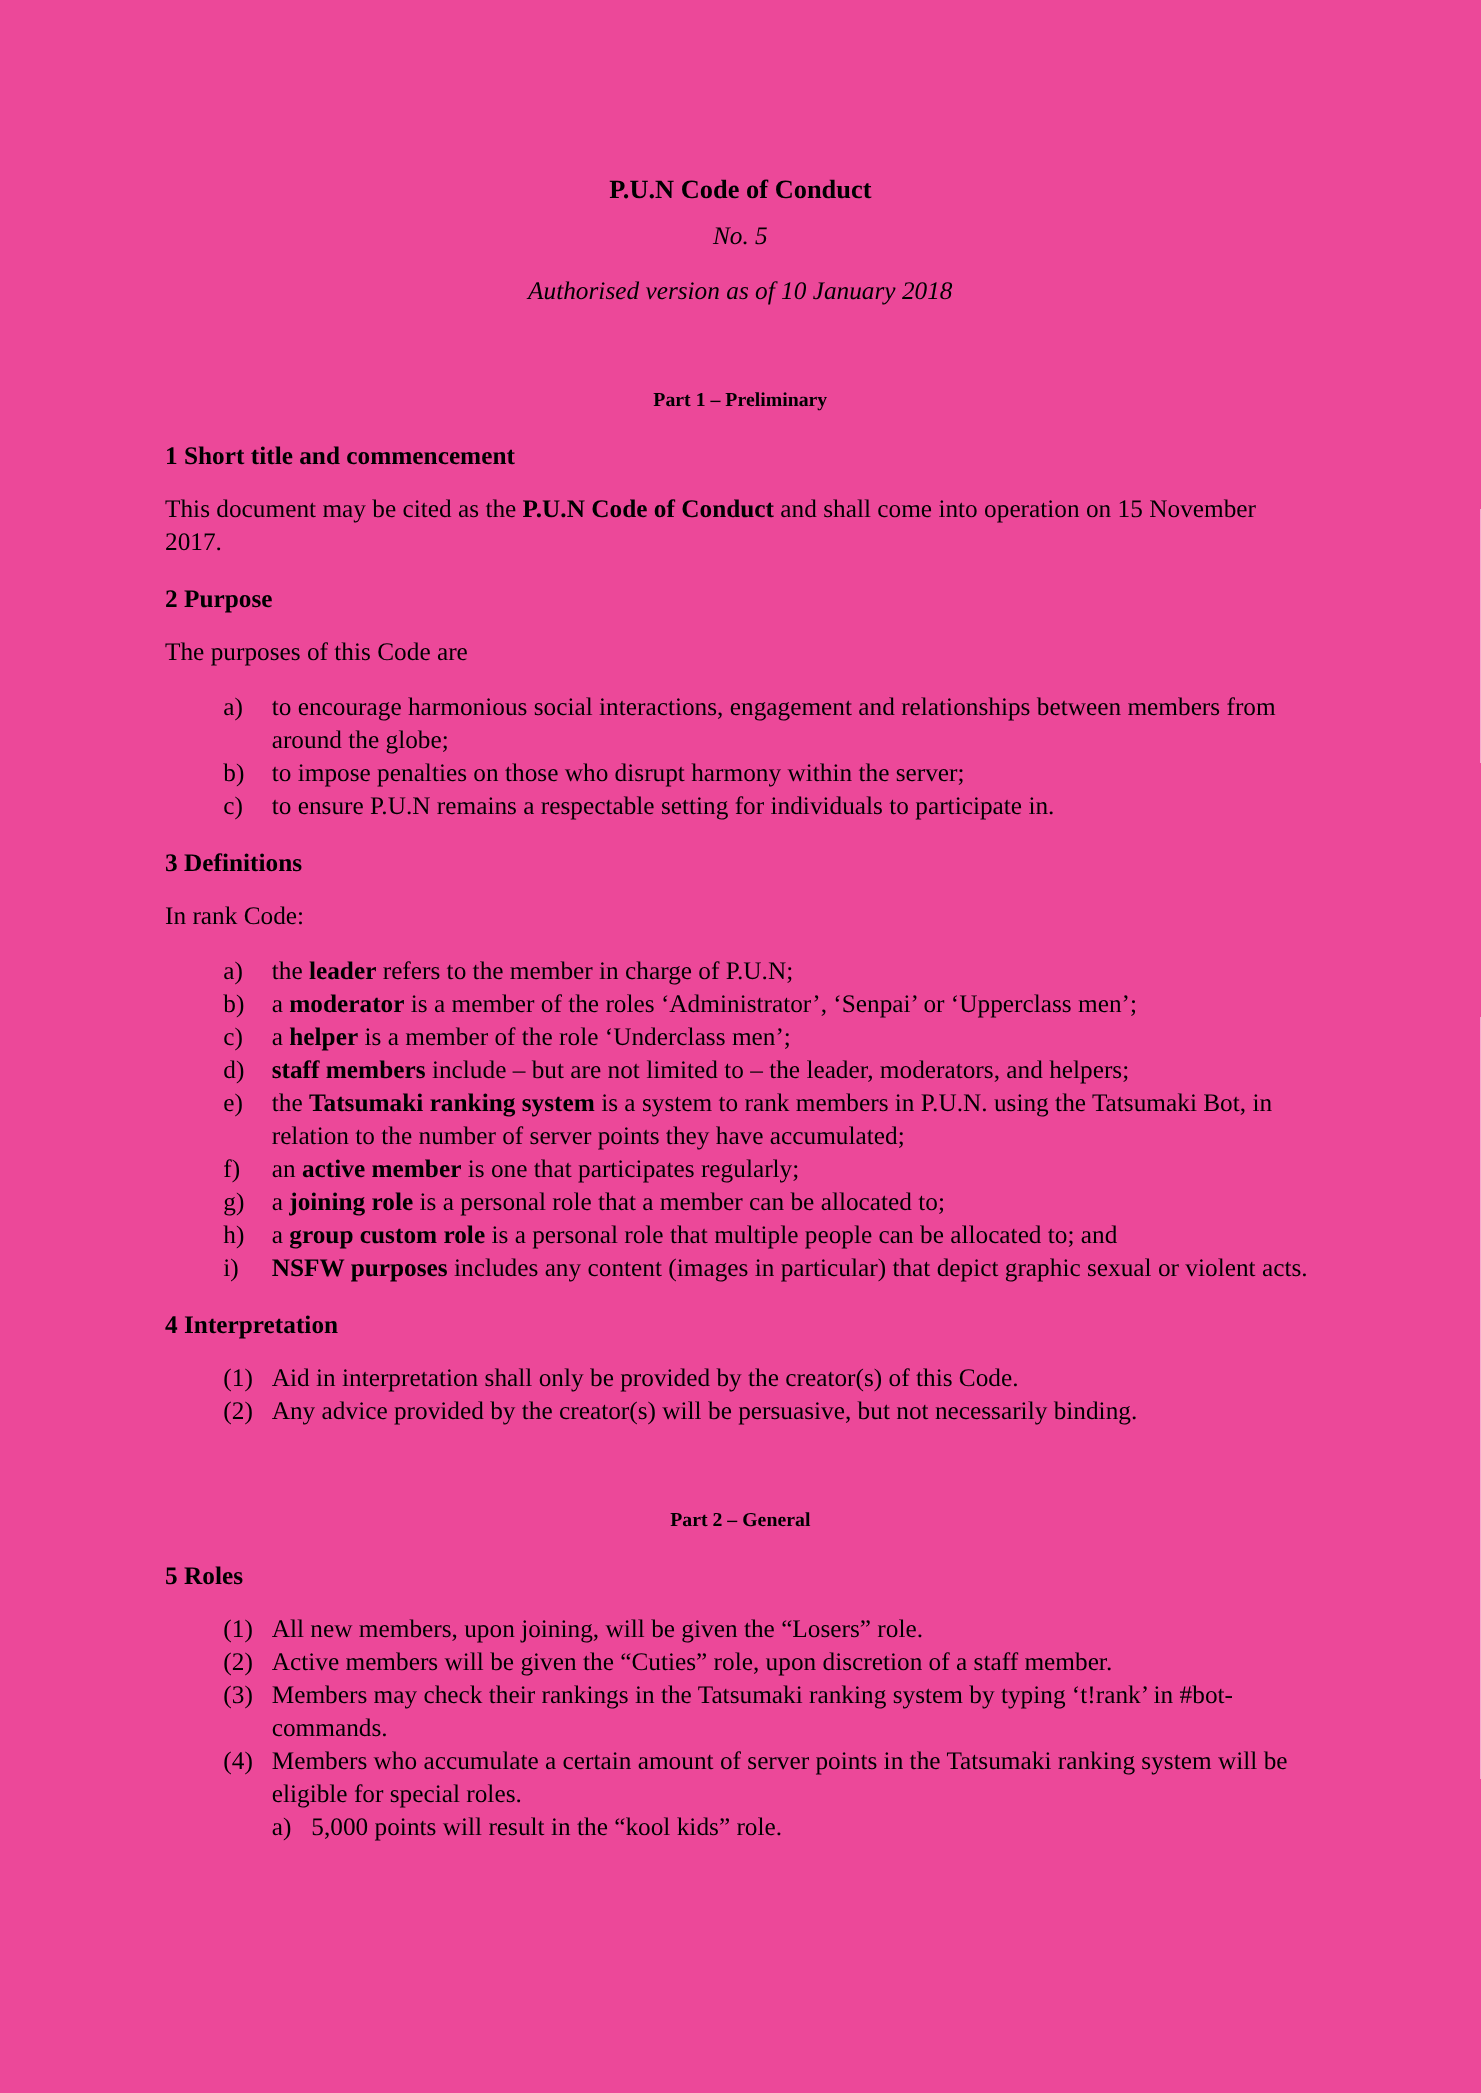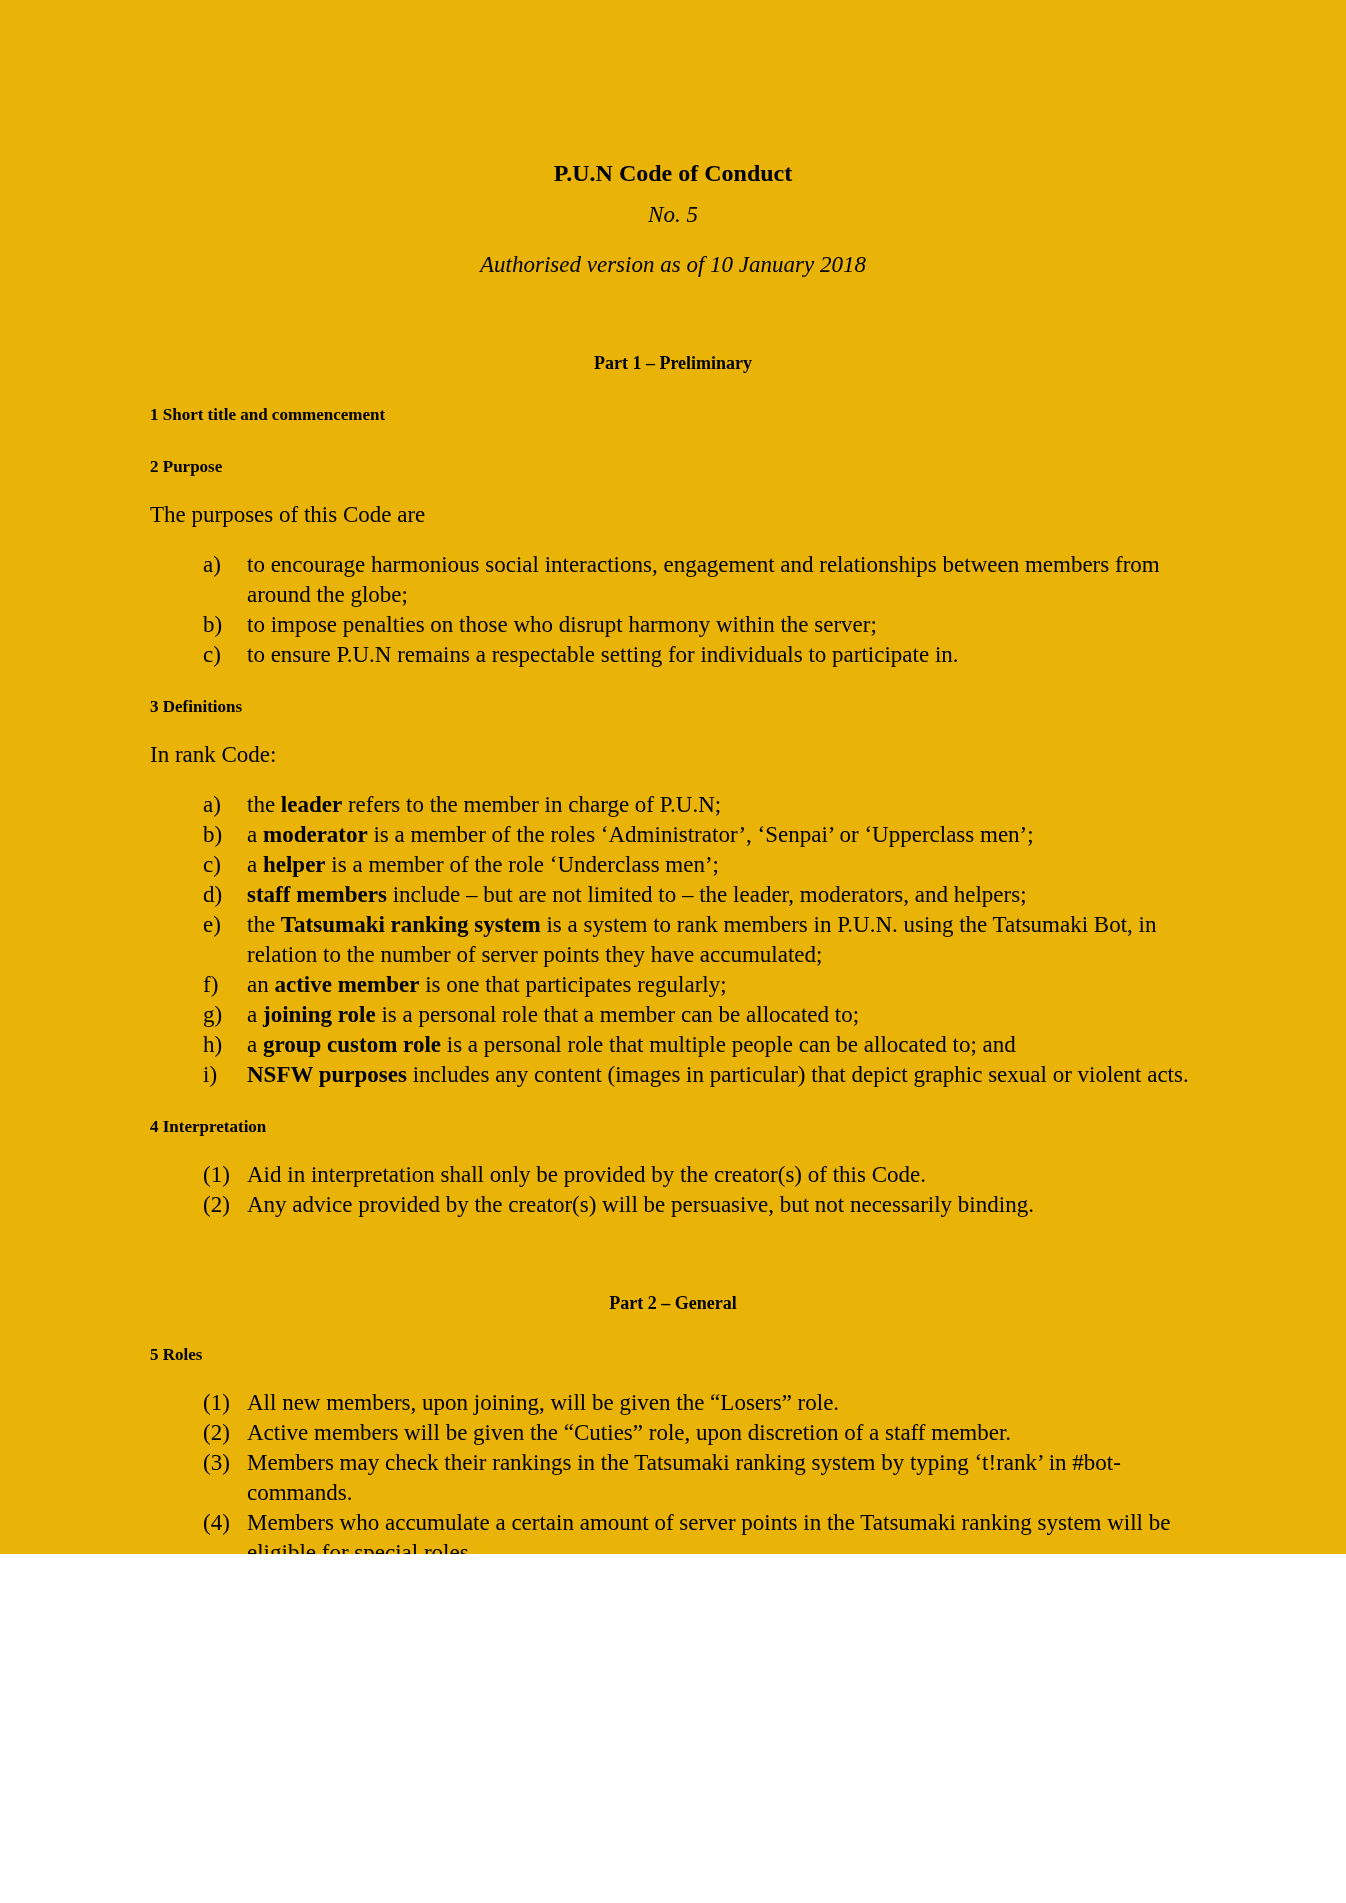--- a/index.html
+++ b/index.html
@@ -1,21 +1,21 @@
 <!DOCTYPE html>
 <html><head>
 <meta charset="utf-8">
 <style>
   * { margin: 0; padding: 0; box-sizing: border-box; }
   html, body { background: #ffffff; }
   .page {
     position: relative;
     width: 1346px;
-    height: 1554px;
-    background: #eab308;
+    height: 1903px;
+    background: #ec4899;
     color: #000000;
     font-family: "Liberation Serif", "DejaVu Serif", serif;
     font-size: 23px;
     line-height: 30px;
     padding: 158px 150px 40px 150px;
     overflow: hidden;
   }
   .doc-title {
     text-align: center;
     font-weight: bold;
@@ -29,21 +29,21 @@
   }
   .part-heading {
     text-align: center;
     font-weight: bold;
     font-size: 18px;
     margin-top: 68px;
     margin-bottom: 18px;
   }
   .section-heading {
     font-weight: bold;
-    font-size: 17px;
+    font-size: 23px;
     margin-top: 22px;
     margin-bottom: 18px;
   }
   .para { margin-bottom: 20px; }
   .list { margin-bottom: 20px; }
   .li { display: flex; align-items: flex-start; }
   .m1 { flex: 0 0 44px; margin-left: 53px; }
   .m2 { flex: 0 0 36px; }
   .li-text { flex: 1; min-width: 0; }
   b { font-weight: bold; }
@@ -53,20 +53,21 @@
 
 <div class="page">
 
   <div class="doc-title">P.U.N Code of Conduct</div>
   <div class="doc-line">No. 5</div>
   <div class="doc-line">Authorised version as of 10 January 2018</div>
 
   <div class="part-heading">Part 1 – Preliminary</div>
 
   <div class="section-heading">1 Short title and commencement</div>
+  <div class="para"><span>This document may be cited as the </span><b>P.U.N Code of Conduct</b><span> and shall come into operation on 15 November 2017.</span></div>
 
   <div class="section-heading">2 Purpose</div>
   <div class="para">The purposes of this Code are</div>
   <div class="list">
     <div class="li">
       <span class="m1">a)</span>
       <span class="li-text"><span>to encourage harmonious social interactions, engagement and relationships between members from around the globe;</span></span>
     </div>
     <div class="li">
       <span class="m1">b)</span>

